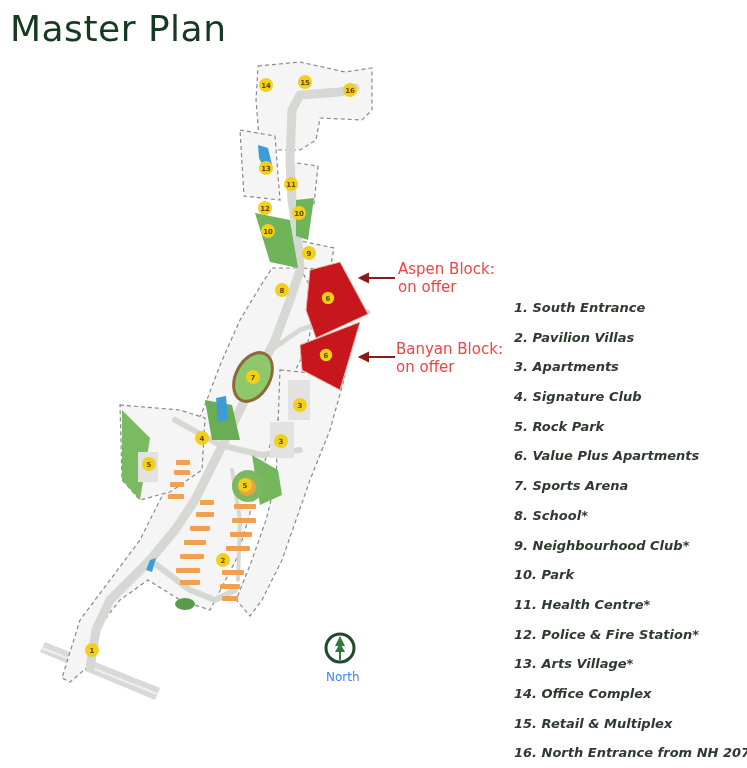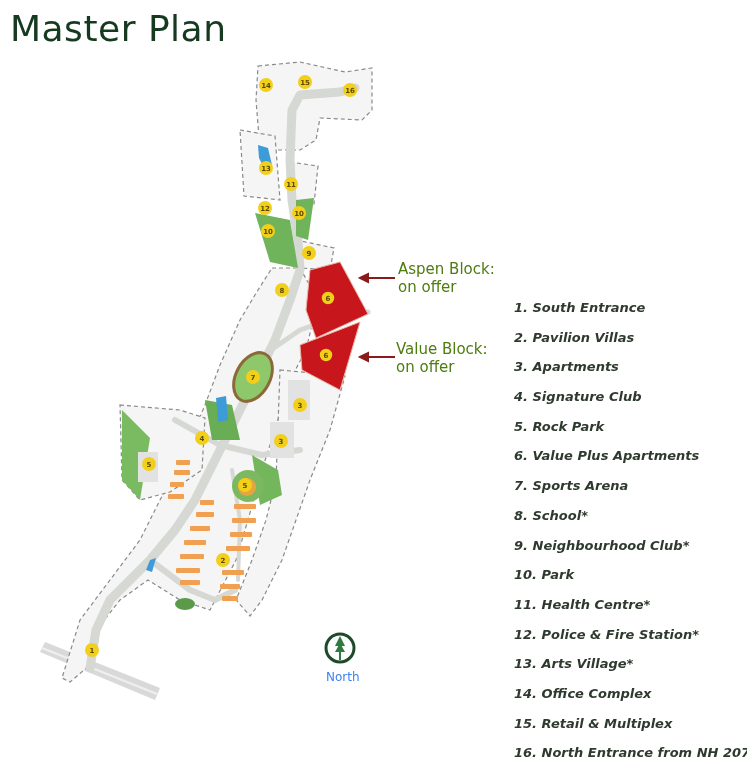--- a/index.html
+++ b/index.html
@@ -1,19 +1,19 @@
 <!DOCTYPE html>
 <html><head>
 <meta charset="utf-8">
 <style>
   html, body { margin:0; padding:0; background:#ffffff; }
   body { width:747px; height:768px; position:relative; overflow:hidden; font-family:"DejaVu Sans", sans-serif; }
   .title { position:absolute; left:10px; top:8px; font-size:36px; color:#163a1f; letter-spacing:0.5px; font-family:"DejaVu Sans", sans-serif; font-weight:normal;text-align:right; }
   .map { position:absolute; left:0; top:0; width:747px; height:768px; }
-  .callout { position:absolute; font-size:15px; color:#4d7c0f; line-height:18px; font-family:"DejaVu Sans", sans-serif; }
+  .callout { position:absolute; font-size:15px; color:#ef4444; line-height:18px; font-family:"DejaVu Sans", sans-serif; }
   .legend { position:absolute; left:514px; top:298px; margin:0; padding:0; list-style:none; }
   .legend li { font-size:13px; font-style:italic; font-weight:bold; color:#2f3a2f; height:29.7px; line-height:20px; white-space:nowrap; font-family:"DejaVu Sans", sans-serif; }
   .north-label { position:absolute; left:326px; top:670px; font-size:12px; color:#3b82f6; font-family:"DejaVu Sans", sans-serif; }
   .pin-text { font-family:"DejaVu Sans", sans-serif; font-size:7px; fill:#5a4a00; text-anchor:middle; font-weight:bold; }
 </style>
 </head>
 <body>
 
 <div class="title">Master Plan</div>
 
@@ -201,21 +201,21 @@
         <text x="350" y="92.5" class="pin-text">16</text>
       </g>
     </g>
 </svg>
 
 <div class="callout" style="left:398px;top:260px;">
   <div>Aspen Block:</div>
   <div>on offer</div>
 </div>
 <div class="callout" style="left:396px;top:340px;">
-  <div>Value Block:</div>
+  <div>Banyan Block:</div>
   <div>on offer</div>
 </div>
 
 <ul class="legend">
   <li>1. South Entrance</li>
   <li>2. Pavilion Villas</li>
   <li>3. Apartments</li>
   <li>4. Signature Club</li>
   <li>5. Rock Park</li>
   <li>6. Value Plus Apartments</li>

